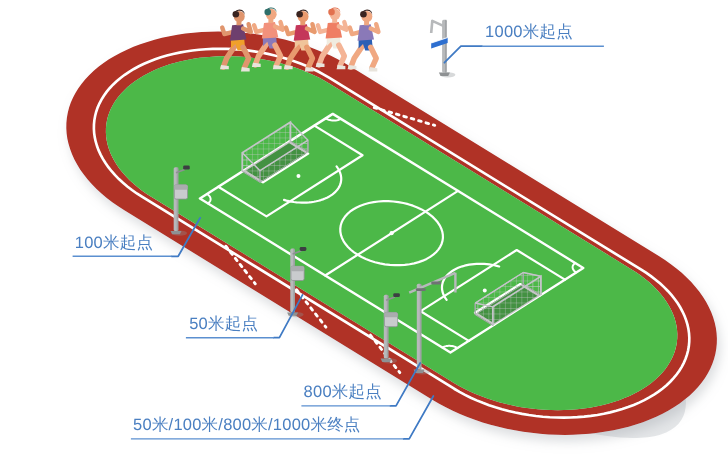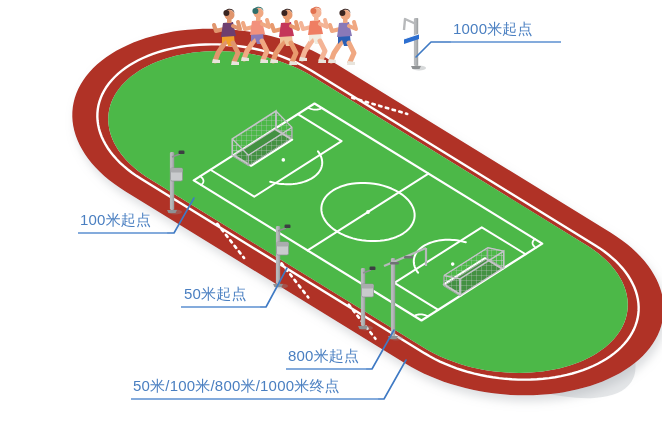--- a/index.html
+++ b/index.html
@@ -9,21 +9,21 @@
   }
   body {
     width: 662px;
     height: 428px;
     overflow: hidden;
     font-family: "Liberation Sans", "DejaVu Sans", sans-serif;
     position: relative;
   }
   #stage {
     position: absolute;
-    left: 16px; top: 0;
+    left: 4px; top: 0;
     width: 606px;
     height: 428px;
     text-align: center;
   }
   .label-text {
     font-family: "Liberation Sans", "DejaVu Sans", sans-serif;
     font-size: 15px;
     letter-spacing: 0.2px;
     fill: #4a7fc1;
     white-space: pre;

